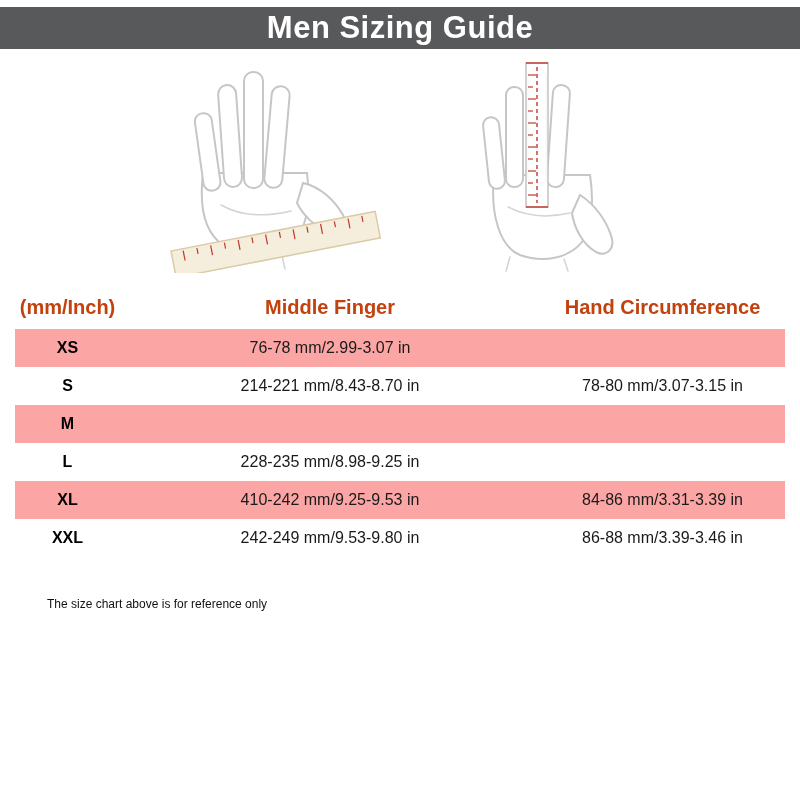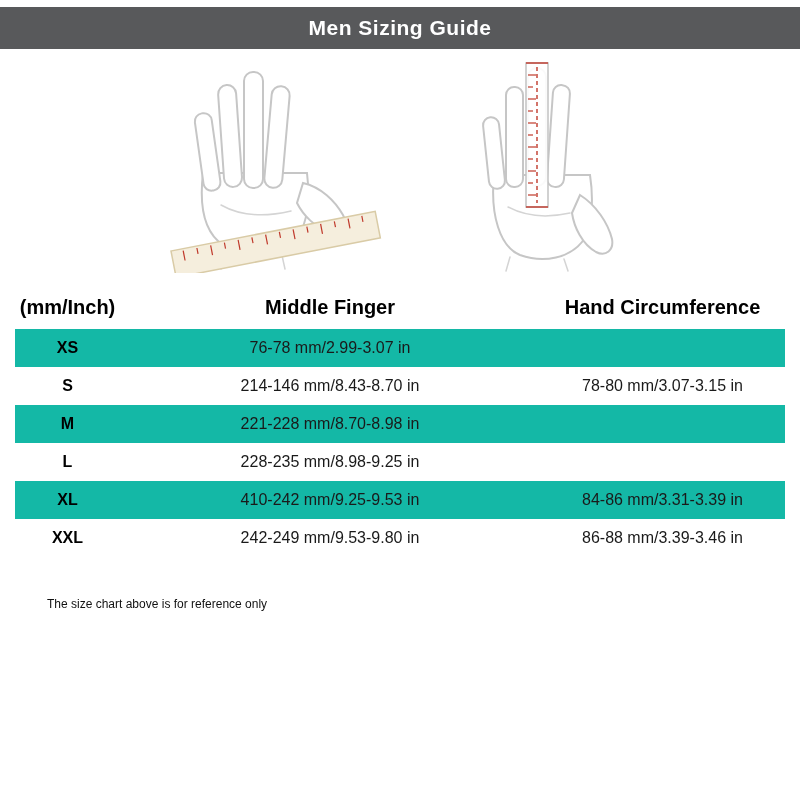--- a/index.html
+++ b/index.html
@@ -12,40 +12,40 @@
     overflow:hidden;
   }
   .page { position:relative; width:800px; height:800px; background:#fff; }
 
   
   .header-bar {
     position:absolute; top:7px; left:0; width:800px; height:42px;
     background:#58595b; display:flex; align-items:center; justify-content:center;
   }
   .header-bar .title {
-    color:#ffffff; font-size:21px; font-weight:bold; letter-spacing:.5px;text-align:right;
+    color:#ffffff; font-size:31px; font-weight:bold; letter-spacing:.5px;text-align:right;
   }
 
   
   .illustrations {
     position:absolute; top:55px; left:0; width:800px; height:218px;
     display:flex; justify-content:center; align-items:flex-start; gap:60px;
   }
   .illus { display:block; }
 
   
   .table-wrap { position:absolute; top:285px; left:15px; width:770px; }
   .row {
     display:grid; grid-template-columns:105px 420px 245px;
     align-items:center; height:38px;
   }
   .row.head { height:44px; }
-  .row.stripe { background:#14b8a6; }
+  .row.stripe { background:#fca5a5; }
   .cell { text-align:center; font-size:16px; color:#1a1a1a; }
-  .colhead { font-size:20px; font-weight:bold; color:#000000; }
+  .colhead { font-size:20px; font-weight:bold; color:#c2410c; }
   .cell.size { font-weight:bold; font-size:16px; color:#000; }
 
   
   .notes { position:absolute; top:584px; left:25px; font-size:12px; color:#111; }
   .notes .line2 { margin-left:22px; margin-top:13px; }
 
   svg .outline { fill:#ffffff; stroke:#c6c6c6; stroke-width:2; }
   svg .crease  { fill:none; stroke:#d4d4d4; stroke-width:1.5; stroke-linecap:round; }
   svg .tape    { fill:#f5eedd; stroke:#d9cba6; stroke-width:1.5; }
   svg .tick    { stroke:#c0392b; stroke-width:1.2; }
@@ -135,27 +135,26 @@
       <div class="cell colhead">Hand Circumference</div>
     </div>
 
     <div class="row stripe">
       <div class="cell size">XS</div>
       <div class="cell">76-78 mm/2.99-3.07 in</div>
     </div>
 
     <div class="row">
       <div class="cell size">S</div>
-      <div class="cell">214-146 mm/8.43-8.70 in</div>
+      <div class="cell">214-221 mm/8.43-8.70 in</div>
       <div class="cell">78-80 mm/3.07-3.15 in</div>
     </div>
 
     <div class="row stripe">
       <div class="cell size">M</div>
-      <div class="cell">221-228 mm/8.70-8.98 in</div>
     </div>
 
     <div class="row">
       <div class="cell size">L</div>
       <div class="cell">228-235 mm/8.98-9.25 in</div>
     </div>
 
     <div class="row stripe">
       <div class="cell size">XL</div>
       <div class="cell">410-242 mm/9.25-9.53 in</div>

